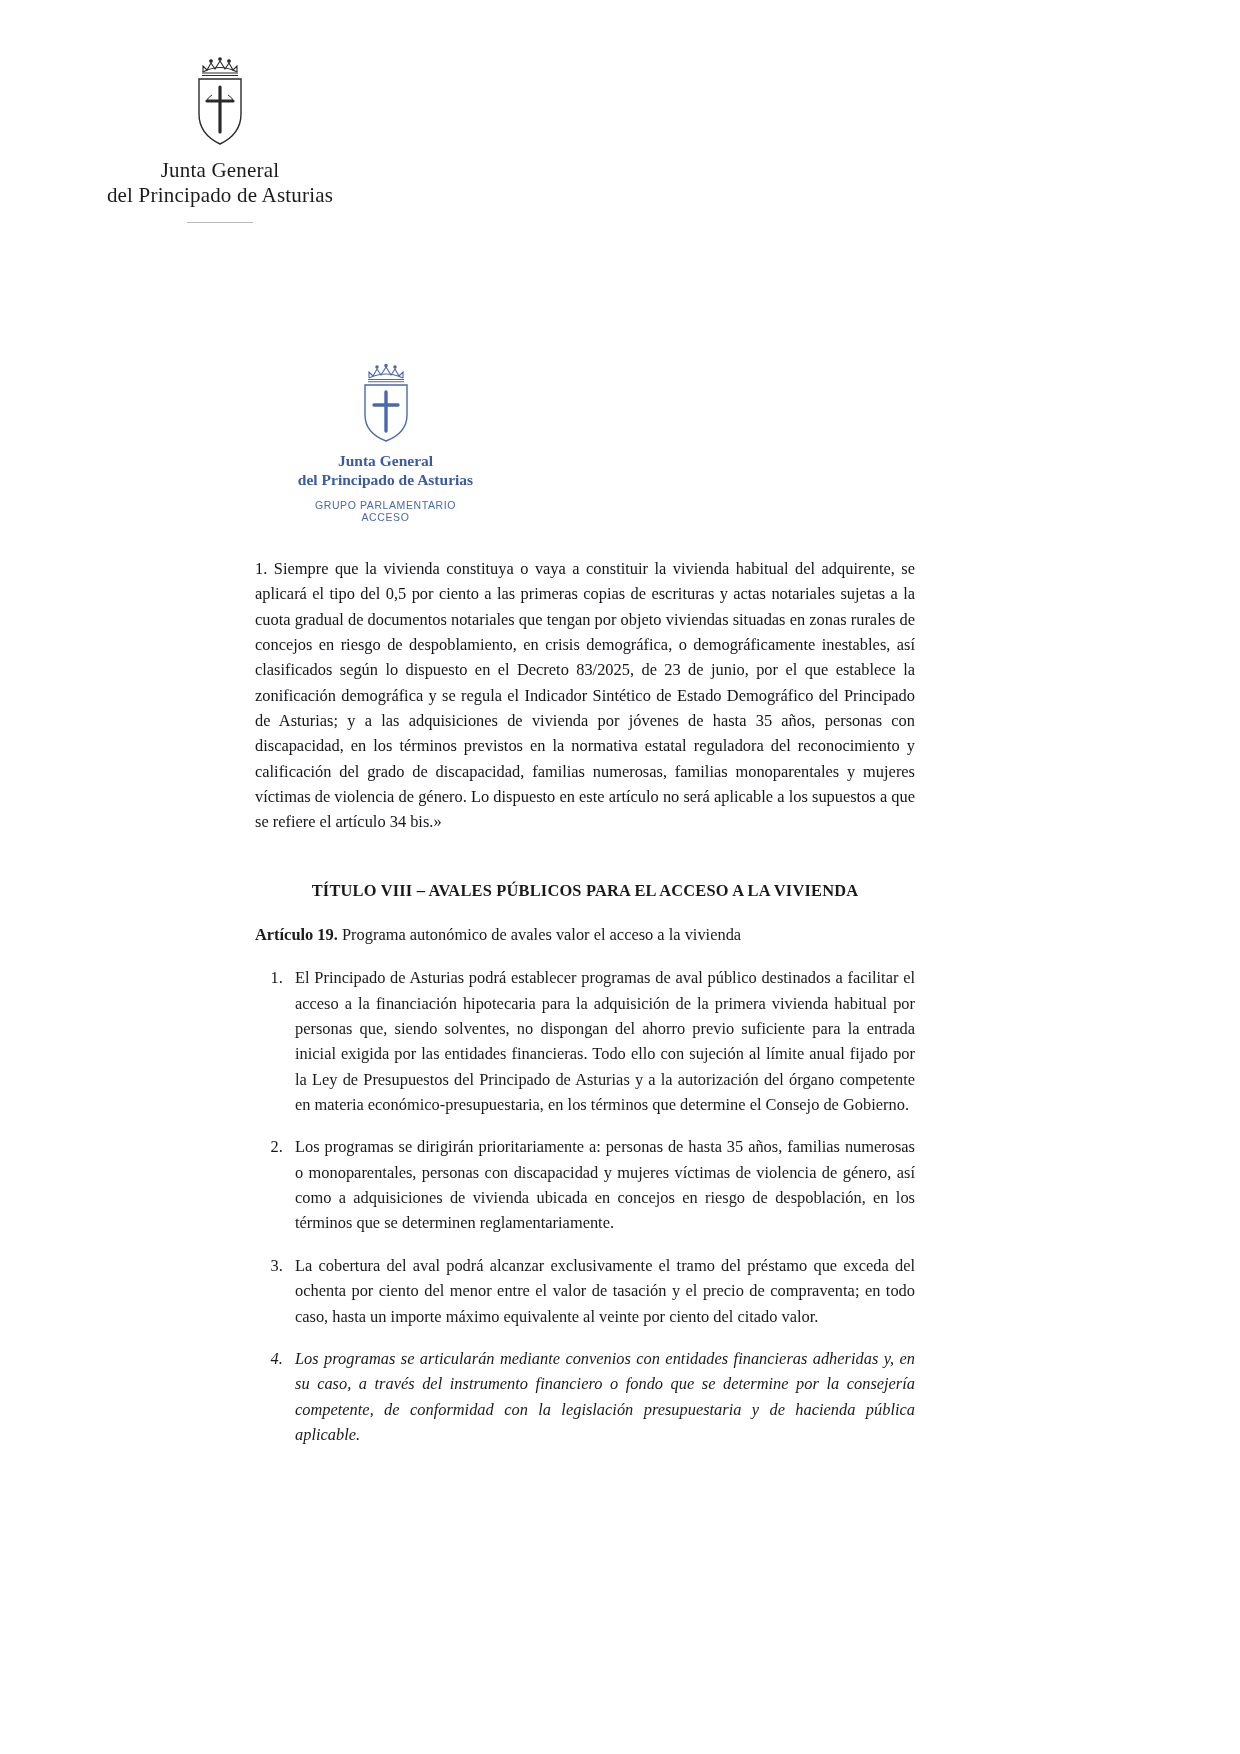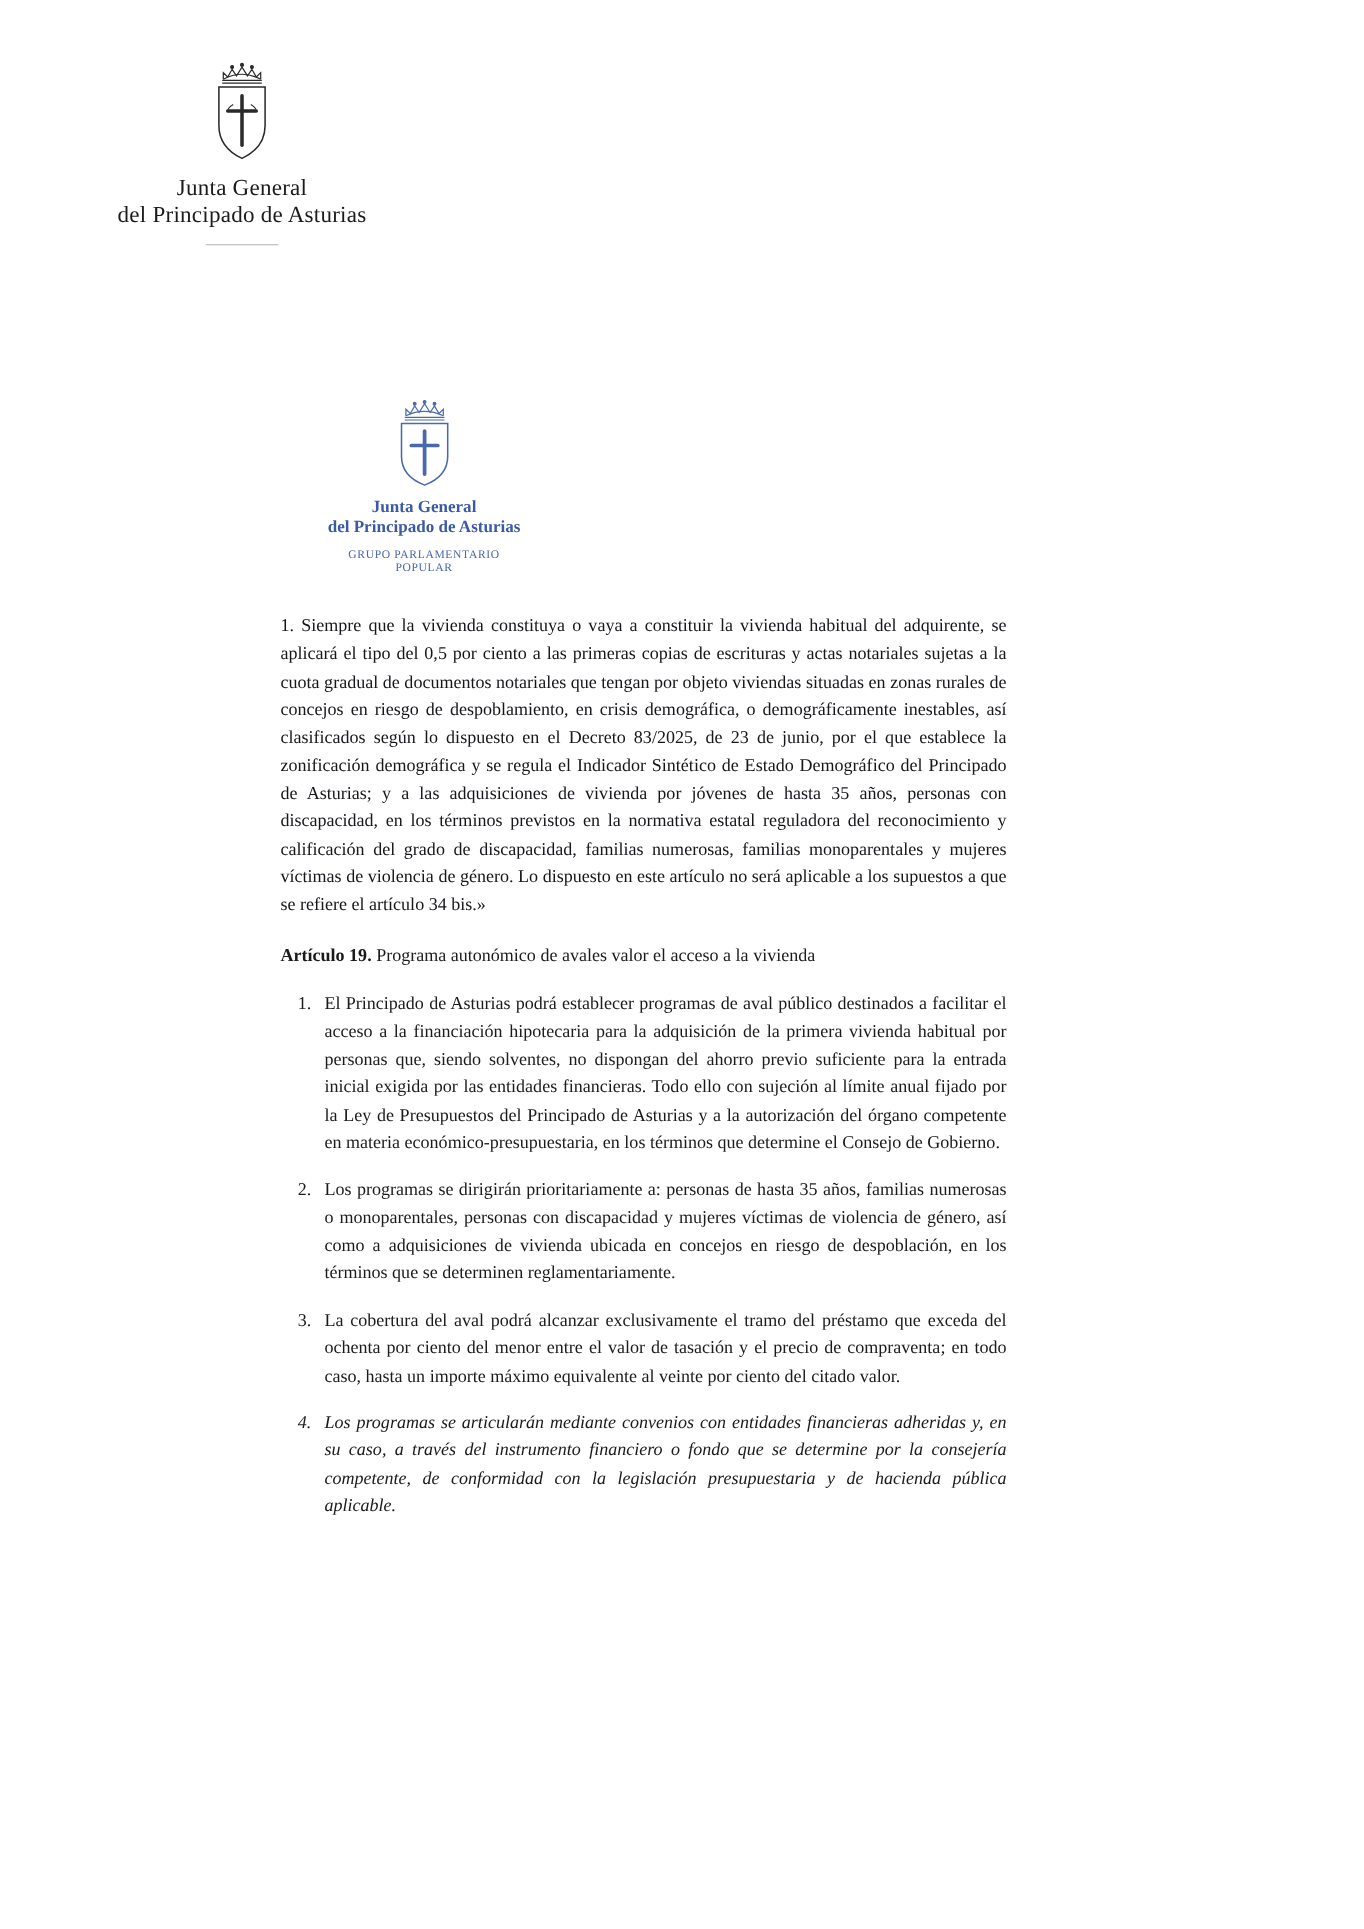--- a/index.html
+++ b/index.html
@@ -64,21 +64,21 @@
   .stamp-title {
     margin-top: 8px;
     font-family: "Liberation Serif", serif;
     font-weight: bold;
     font-size: 15.5px;
     line-height: 1.22;
     color: #3a5aa6;
   }
   .stamp-group {
     margin-top: 9px;
-    font-family: Liberation Serif, serif;
+    font-family: Liberation Sans, sans-serif;
     font-size: 10.5px;
     letter-spacing: 0.6px;
     line-height: 1.2;
     color: #4a68ae;
   }
 
   
   .content {
     position: absolute;
     left: 255px;
@@ -180,28 +180,29 @@
         <line x1="29" y1="32" x2="29" y2="71"></line>
         <line x1="17" y1="45" x2="41" y2="45"></line>
       </g>
     </svg>
     <div class="stamp-title">
       <div>Junta General</div>
       <div>del Principado de Asturias</div>
     </div>
     <div class="stamp-group">
       <div>GRUPO PARLAMENTARIO</div>
-      <div>POPULAR</div>
+      <div>ACCESO</div>
     </div>
   </div>
 
   <div class="content">
 
     <p class="para">1. Siempre que la vivienda constituya o vaya a constituir la vivienda habitual del adquirente, se aplicará el tipo del 0,5 por ciento a las primeras copias de escrituras y actas notariales sujetas a la cuota gradual de documentos notariales que tengan por objeto viviendas situadas en zonas rurales de concejos en riesgo de despoblamiento, en crisis demográfica, o demográficamente inestables, así clasificados según lo dispuesto en el Decreto 83/2025, de 23 de junio, por el que establece la zonificación demográfica y se regula el Indicador Sintético de Estado Demográfico del Principado de Asturias; y a las adquisiciones de vivienda por jóvenes de hasta 35 años, personas con discapacidad, en los términos previstos en la normativa estatal reguladora del reconocimiento y calificación del grado de discapacidad, familias numerosas, familias monoparentales y mujeres víctimas de violencia de género. Lo dispuesto en este artículo no será aplicable a los supuestos a que se refiere el artículo 34 bis.»</p>
 
+    <h2 class="section-heading">TÍTULO VIII – AVALES PÚBLICOS PARA EL ACCESO A LA VIVIENDA</h2>
 
     <p class="article-line">
       <span class="art-num">Artículo 19.</span>
       <span>Programa autonómico de avales valor el acceso a la vivienda</span>
     </p>
 
     <ol class="numlist">
       <li>El Principado de Asturias podrá establecer programas de aval público destinados a facilitar el acceso a la financiación hipotecaria para la adquisición de la primera vivienda habitual por personas que, siendo solventes, no dispongan del ahorro previo suficiente para la entrada inicial exigida por las entidades financieras. Todo ello con sujeción al límite anual fijado por la Ley de Presupuestos del Principado de Asturias y a la autorización del órgano competente en materia económico-presupuestaria, en los términos que determine el Consejo de Gobierno.</li>
       <li>Los programas se dirigirán prioritariamente a: personas de hasta 35 años, familias numerosas o monoparentales, personas con discapacidad y mujeres víctimas de violencia de género, así como a adquisiciones de vivienda ubicada en concejos en riesgo de despoblación, en los términos que se determinen reglamentariamente.</li>
       <li>La cobertura del aval podrá alcanzar exclusivamente el tramo del préstamo que exceda del ochenta por ciento del menor entre el valor de tasación y el precio de compraventa; en todo caso, hasta un importe máximo equivalente al veinte por ciento del citado valor.</li>

